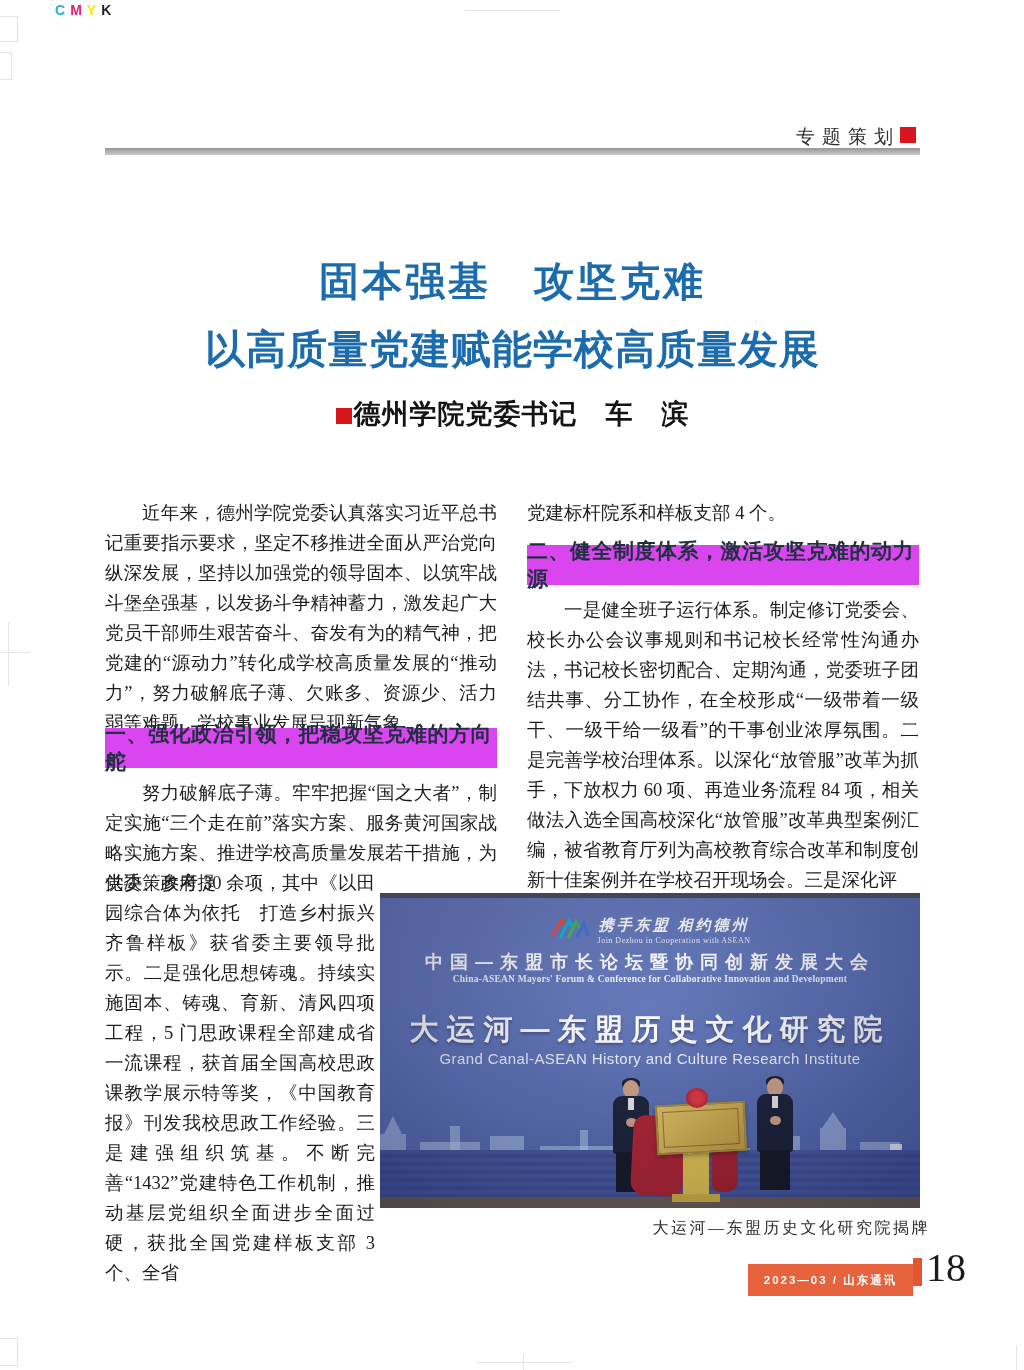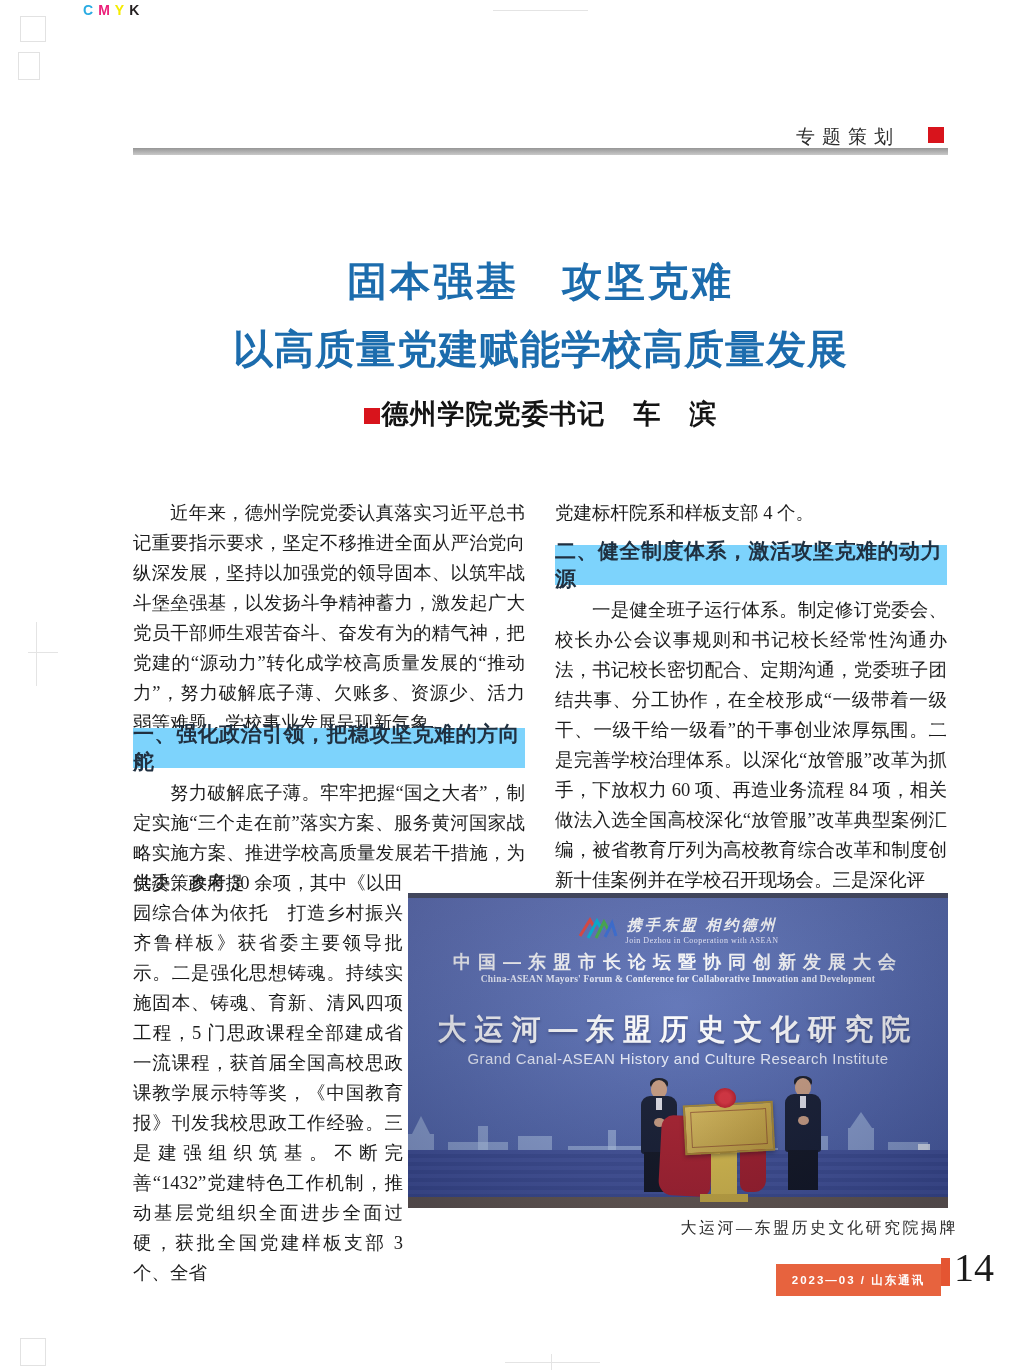--- a/index.html
+++ b/index.html
@@ -1,21 +1,21 @@
 <!DOCTYPE html>
 <html><head>
 <meta charset="utf-8">
 <style>
   html,body{margin:0;padding:0;}
   body{
     width:1024px;height:1370px;position:relative;background:#ffffff;
     font-family:"Liberation Sans",sans-serif;overflow:hidden;
     -webkit-font-smoothing:antialiased;
   }
-  .abs{position:absolute;margin-left:28px;}
+  .abs{position:absolute;}
 
   
   .cmyk{left:55px;top:2px;font-size:14px;font-weight:bold;letter-spacing:5px;}
   .cmyk span{display:inline-block;}
   .c-c{color:#29abe2;} .c-m{color:#ec1e79;} .c-y{color:#f5ec00;} .c-k{color:#231f20;}
   .cropline{background:#e4e4e4;}
   .cropbox{border:1px solid #e2e2e2;background:transparent;}
 
   
   .col-head{right:124px;top:124px;font-size:19px;letter-spacing:7px;color:#2e2e2e;font-weight:500;}
@@ -37,21 +37,21 @@
   .body-txt{
     font-family:"Liberation Serif","DejaVu Serif",serif;
     font-size:18.5px;line-height:30px;color:#1c1c1c;
     text-align:justify;text-justify:inter-ideograph;
   }
   .indent{text-indent:2em;}
   .colL{left:105px;width:392px;}
   .colR{left:527px;width:392px;}
   .narrow{width:270px;}
   .sec-box{
-    height:40px;background:#7dd3fc;display:flex;align-items:center;justify-content:center;
+    height:40px;background:#d946ef;display:flex;align-items:center;justify-content:center;
     font-family:"Liberation Sans",sans-serif;font-weight:bold;font-size:21px;color:#203040;
     letter-spacing:0.5px;
   }
 
   
   .photo{left:380px;top:893px;width:540px;height:315px;overflow:hidden;
     background:linear-gradient(165deg,#67b  0%,#5d72b6 35%,#4d61a8 100%);
     border-top:5px solid #41465c;box-sizing:border-box;}
   .photo:after{content:"";position:absolute;inset:0;
     background:radial-gradient(ellipse at 50% 35%,rgba(255,255,255,0.06),rgba(10,16,50,0.28) 95%);
@@ -212,13 +212,13 @@
   <div class="plaque">
       <div class="plaque-inner"></div>
     </div>
   <div class="flower"></div>
 </div>
 
 <div class="abs caption">大运河—东盟历史文化研究院揭牌</div>
 
 <div class="abs foot-bar">2023—03 / 山东通讯</div>
 <div class="abs foot-cap"></div>
-<div class="abs foot-page">14</div>
+<div class="abs foot-page">18</div>
 
 </body></html>

